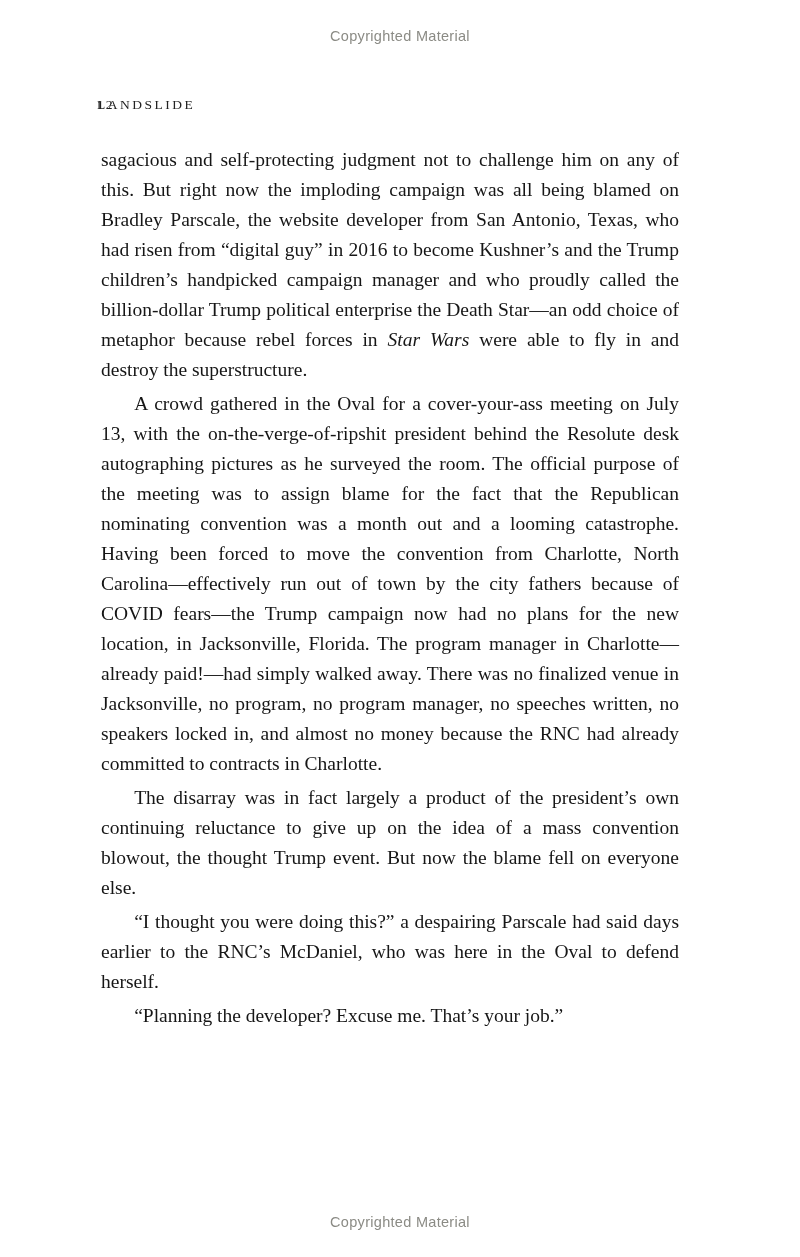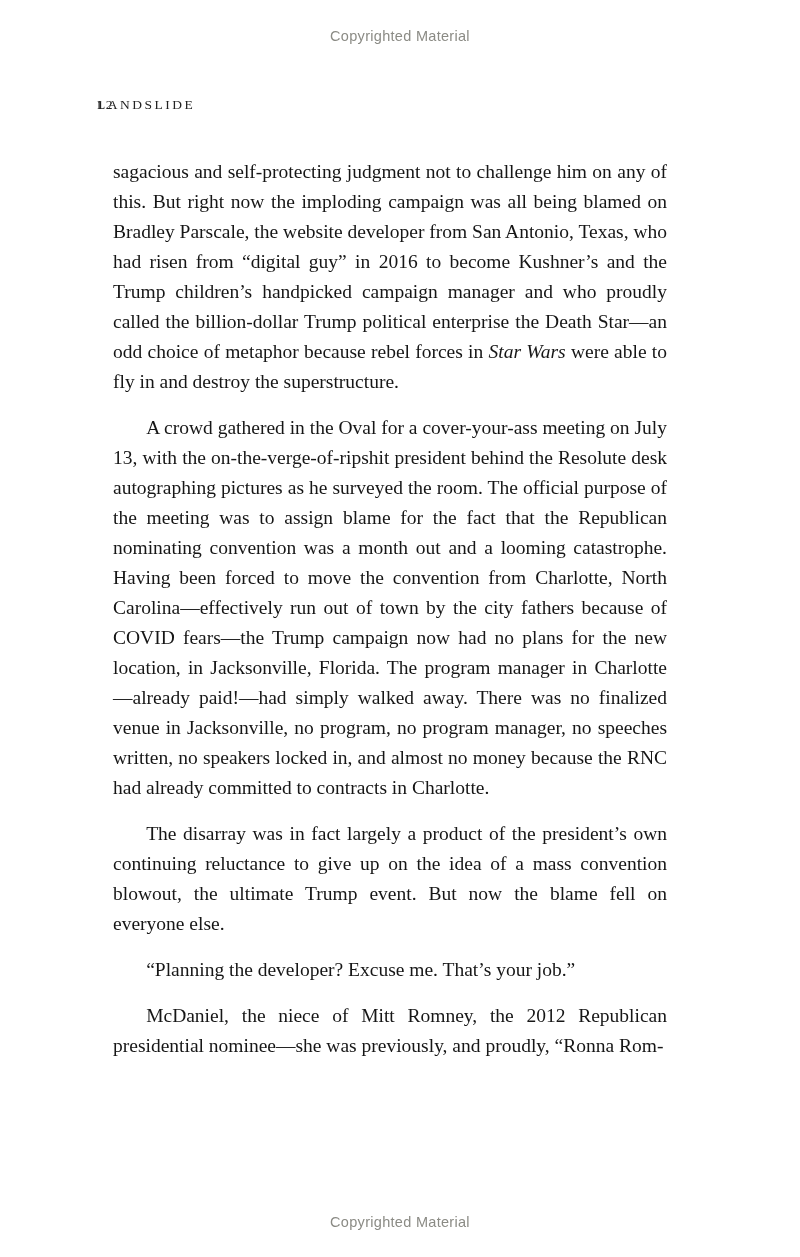--- a/index.html
+++ b/index.html
@@ -58,21 +58,21 @@
     position: absolute;
     top: 141px;
     left: 97px;
     width: 586px;
     font-size: 19.5px;
     line-height: 30px;
     text-align: justify;
     color: #161616;
   }
   .body-text p {
-    margin: 16px;
+    margin: 4px;
     text-indent: 1.7em;
   }
   .body-text p.no-indent {
     text-indent: 0;
   }
   .body-text em {
     font-style: italic;
   }
 </style>
 </head>
@@ -85,23 +85,23 @@
   <div class="running-header">
     <span class="page-number">12</span>
     <span class="running-title">LANDSLIDE</span>
   </div>
 
   <div class="body-text">
     <p class="no-indent"><span>sagacious and self-protecting judgment not to challenge him on any of this. But right now the imploding campaign was all being blamed on Bradley Parscale, the website developer from San Antonio, Texas, who had risen from “digital guy” in 2016 to become Kushner’s and the Trump children’s handpicked campaign manager and who proudly called the billion-dollar Trump political enterprise the Death Star—an odd choice of metaphor because rebel forces in </span><em>Star Wars</em><span> were able to fly in and destroy the superstructure.</span></p>
 
     <p>A crowd gathered in the Oval for a cover-your-ass meeting on July 13, with the on-the-verge-of-ripshit president behind the Resolute desk autographing pictures as he surveyed the room. The official purpose of the meeting was to assign blame for the fact that the Republican nominating convention was a month out and a looming catastrophe. Having been forced to move the convention from Charlotte, North Carolina—effectively run out of town by the city fathers because of COVID fears—the Trump campaign now had no plans for the new location, in Jacksonville, Florida. The program manager in Charlotte—already paid!—had simply walked away. There was no finalized venue in Jacksonville, no program, no program manager, no speeches written, no speakers locked in, and almost no money because the RNC had already committed to contracts in Charlotte.</p>
 
-    <p>The disarray was in fact largely a product of the president’s own continuing reluctance to give up on the idea of a mass convention blowout, the ultimate Trump event. But now the blame fell on everyone else.</p>
+    <p>The disarray was in fact largely a product of the president’s own continuing reluctance to give up on the idea of a mass convention blowout, the thought Trump event. But now the blame fell on everyone else.</p>
 
+    <p>“I thought you were doing this?” a despairing Parscale had said days earlier to the RNC’s McDaniel, who was here in the Oval to defend herself.</p>
 
     <p>“Planning the developer? Excuse me. That’s your job.”</p>
 
-    <p>McDaniel, the niece of Mitt Romney, the 2012 Republican presidential nominee—she was previously, and proudly, “Ronna Rom-</p>
   </div>
 
   <div class="copyright-notice bottom">Copyrighted Material</div>
 
 </div>
 
 </body></html>

